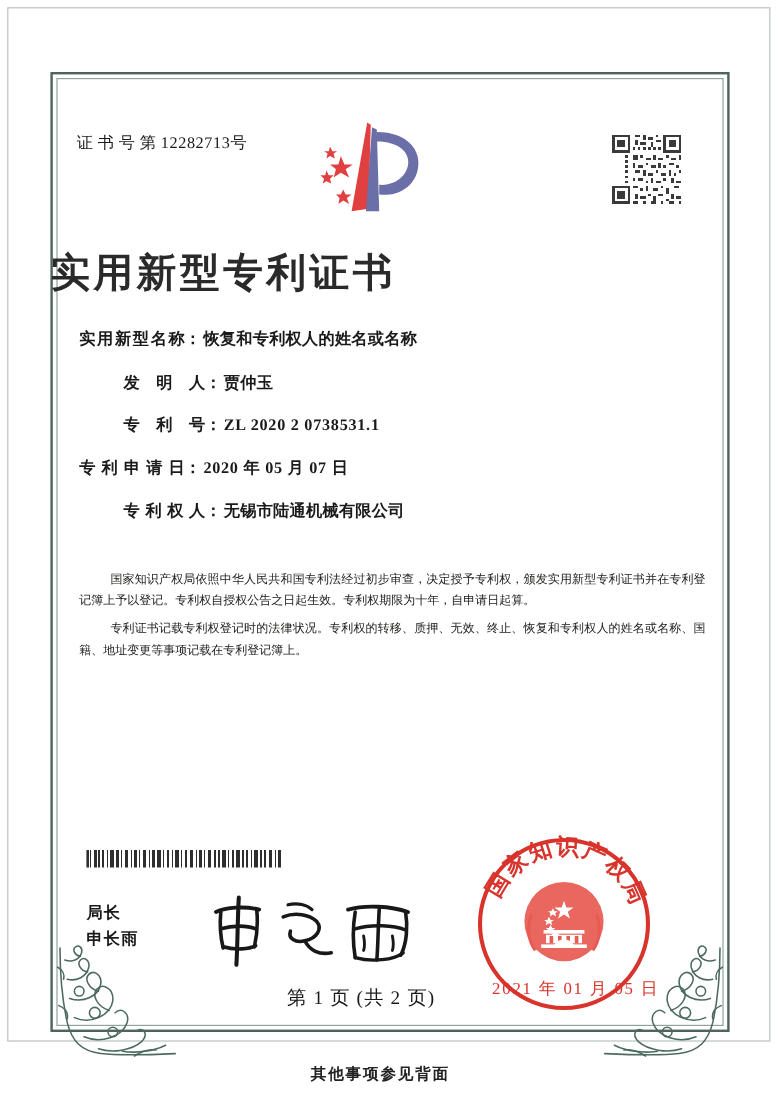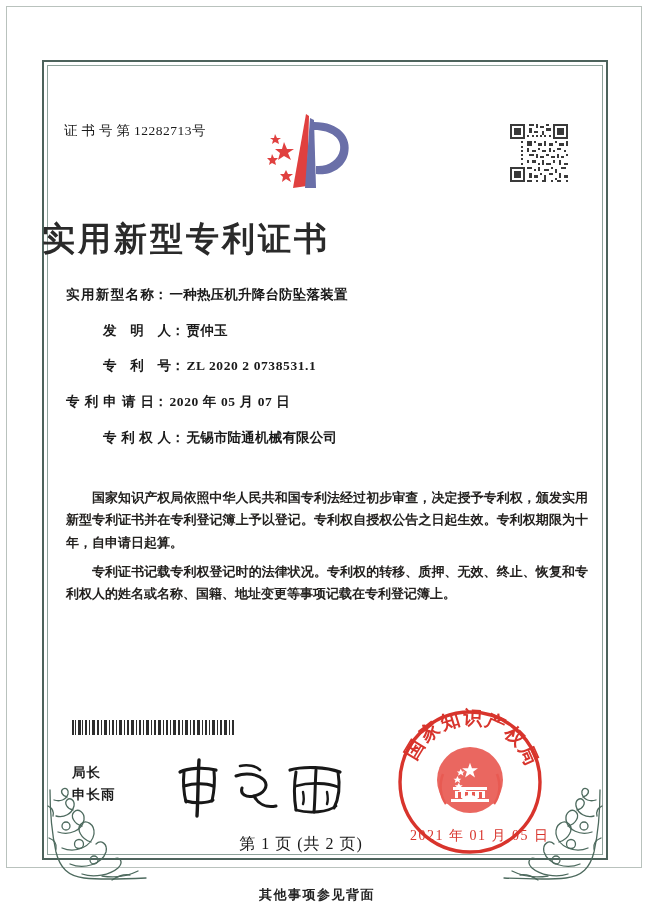--- a/index.html
+++ b/index.html
@@ -46,21 +46,21 @@
     width: 104px;
     height: 96px;
     pointer-events: none;
   }
   .ornament.bl { left: 46px;  bottom: 36px; }
   .ornament.br { right: 46px; bottom: 36px; transform: scaleX(-1); }
 
   
   .content {
     position: absolute;
-    left: 42px; top: 72px;
+    left: 42px; top: 60px;
     width: 518px; height: 800px;
   }
 
   
   .cert-no {
     position: absolute;
     left: 22px;
     top: 50px;
     font-size: 13.5px;
     letter-spacing: 0.5px;
@@ -138,26 +138,25 @@
     margin-left: 42px;
   }
   .second .field-label { width: 80px; }
 
   
   .paragraphs {
     position: absolute;
     left: 24px;
     top: 415px;
     width: 522px;
-    font-size: 13px;
+    font-size: 10px;
     line-height: 1.72;
     text-align: justify;
     font-family: "DejaVu Serif", "Liberation Serif", serif;
     color: #23211f;
-    font-weight: bold;
   }
   .paragraphs p {
     margin: 0 0 7px 0;
     text-indent: 26px;
   }
 
   
   .barcode {
     position: absolute;
     left: 30px;
@@ -355,21 +354,21 @@
           <rect x="27" y="27" width="1" height="1"></rect>
       </g>
     </svg>
   </div>
 
   <div class="main-title">实用新型专利证书</div>
 
   <div class="fields">
 
     <div class="field-row">
-      <span class="field-label w-title">实用新型名称</span><span class="field-colon">：</span><span class="field-value">一种热压机升降台防坠落装置</span>
+      <span class="field-label w-title">实用新型名称</span><span class="field-colon">：</span><span class="field-value">恢复和专利权人的姓名或名称</span>
     </div>
 
     <div class="field-row">
       <span class="field-label w-normal">发明人</span><span class="field-colon">：</span><span class="field-value">贾仲玉</span>
     </div>
 
     <div class="field-row">
       <span class="field-label w-normal">专利号</span><span class="field-colon">：</span><span class="field-value latin">ZL 2020 2 0738531.1</span>
     </div>
 

